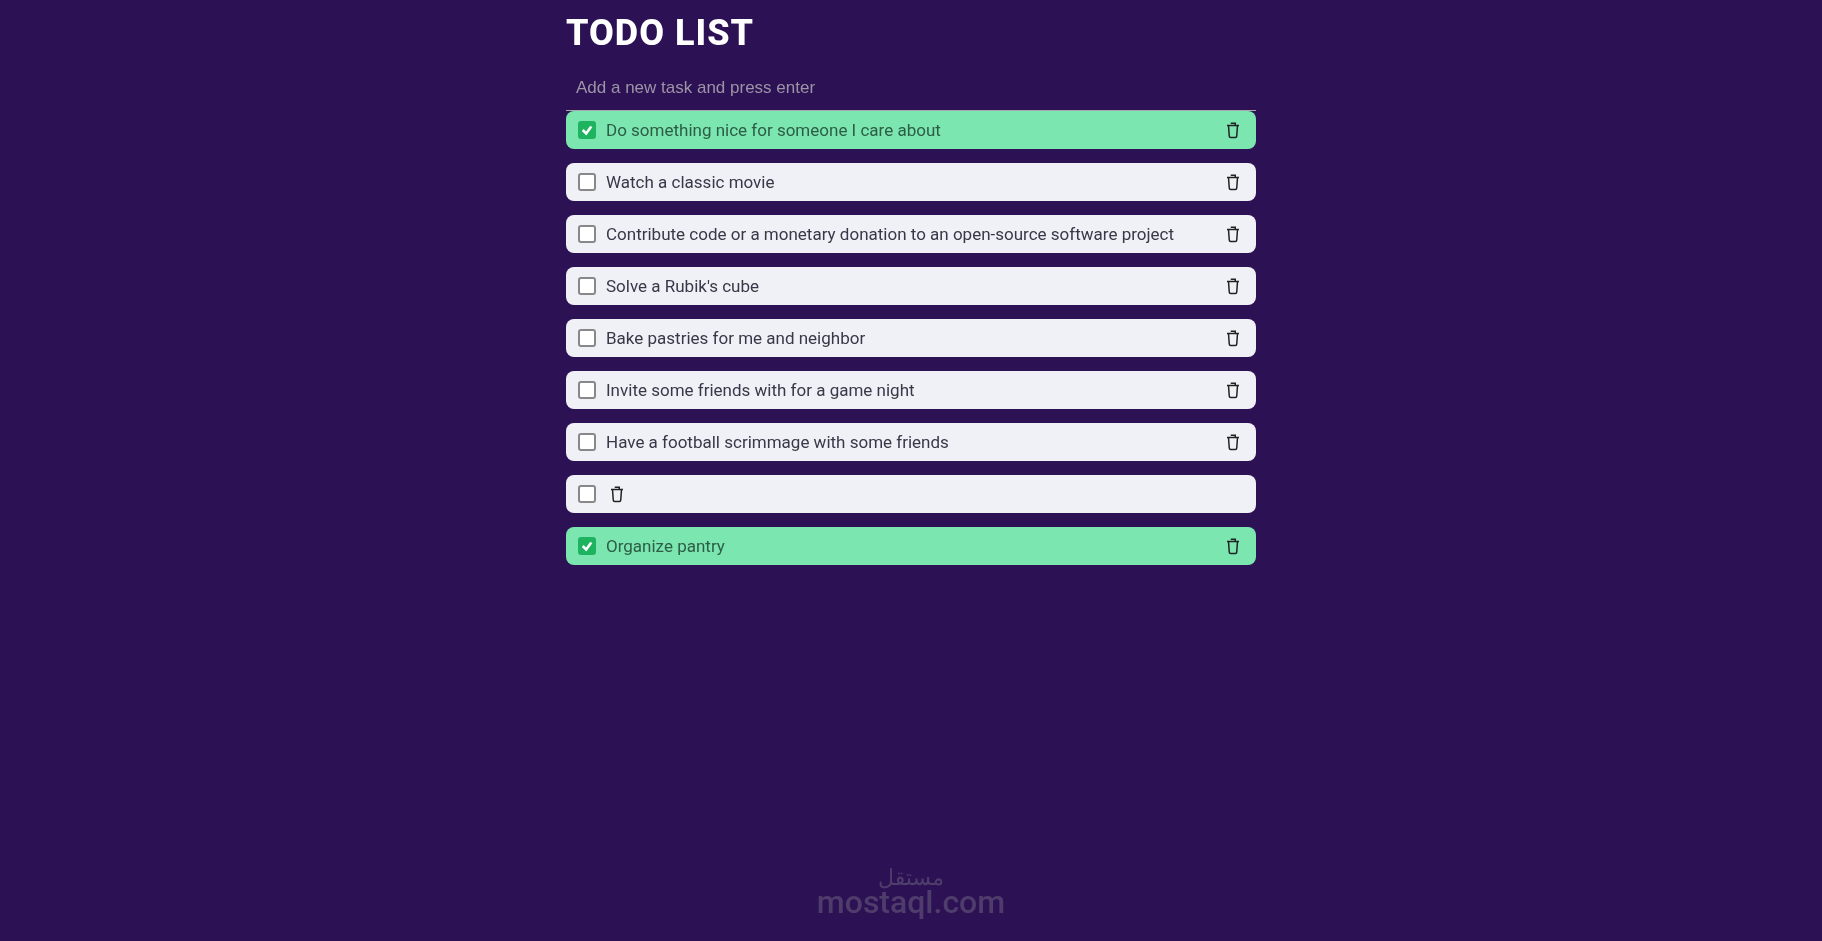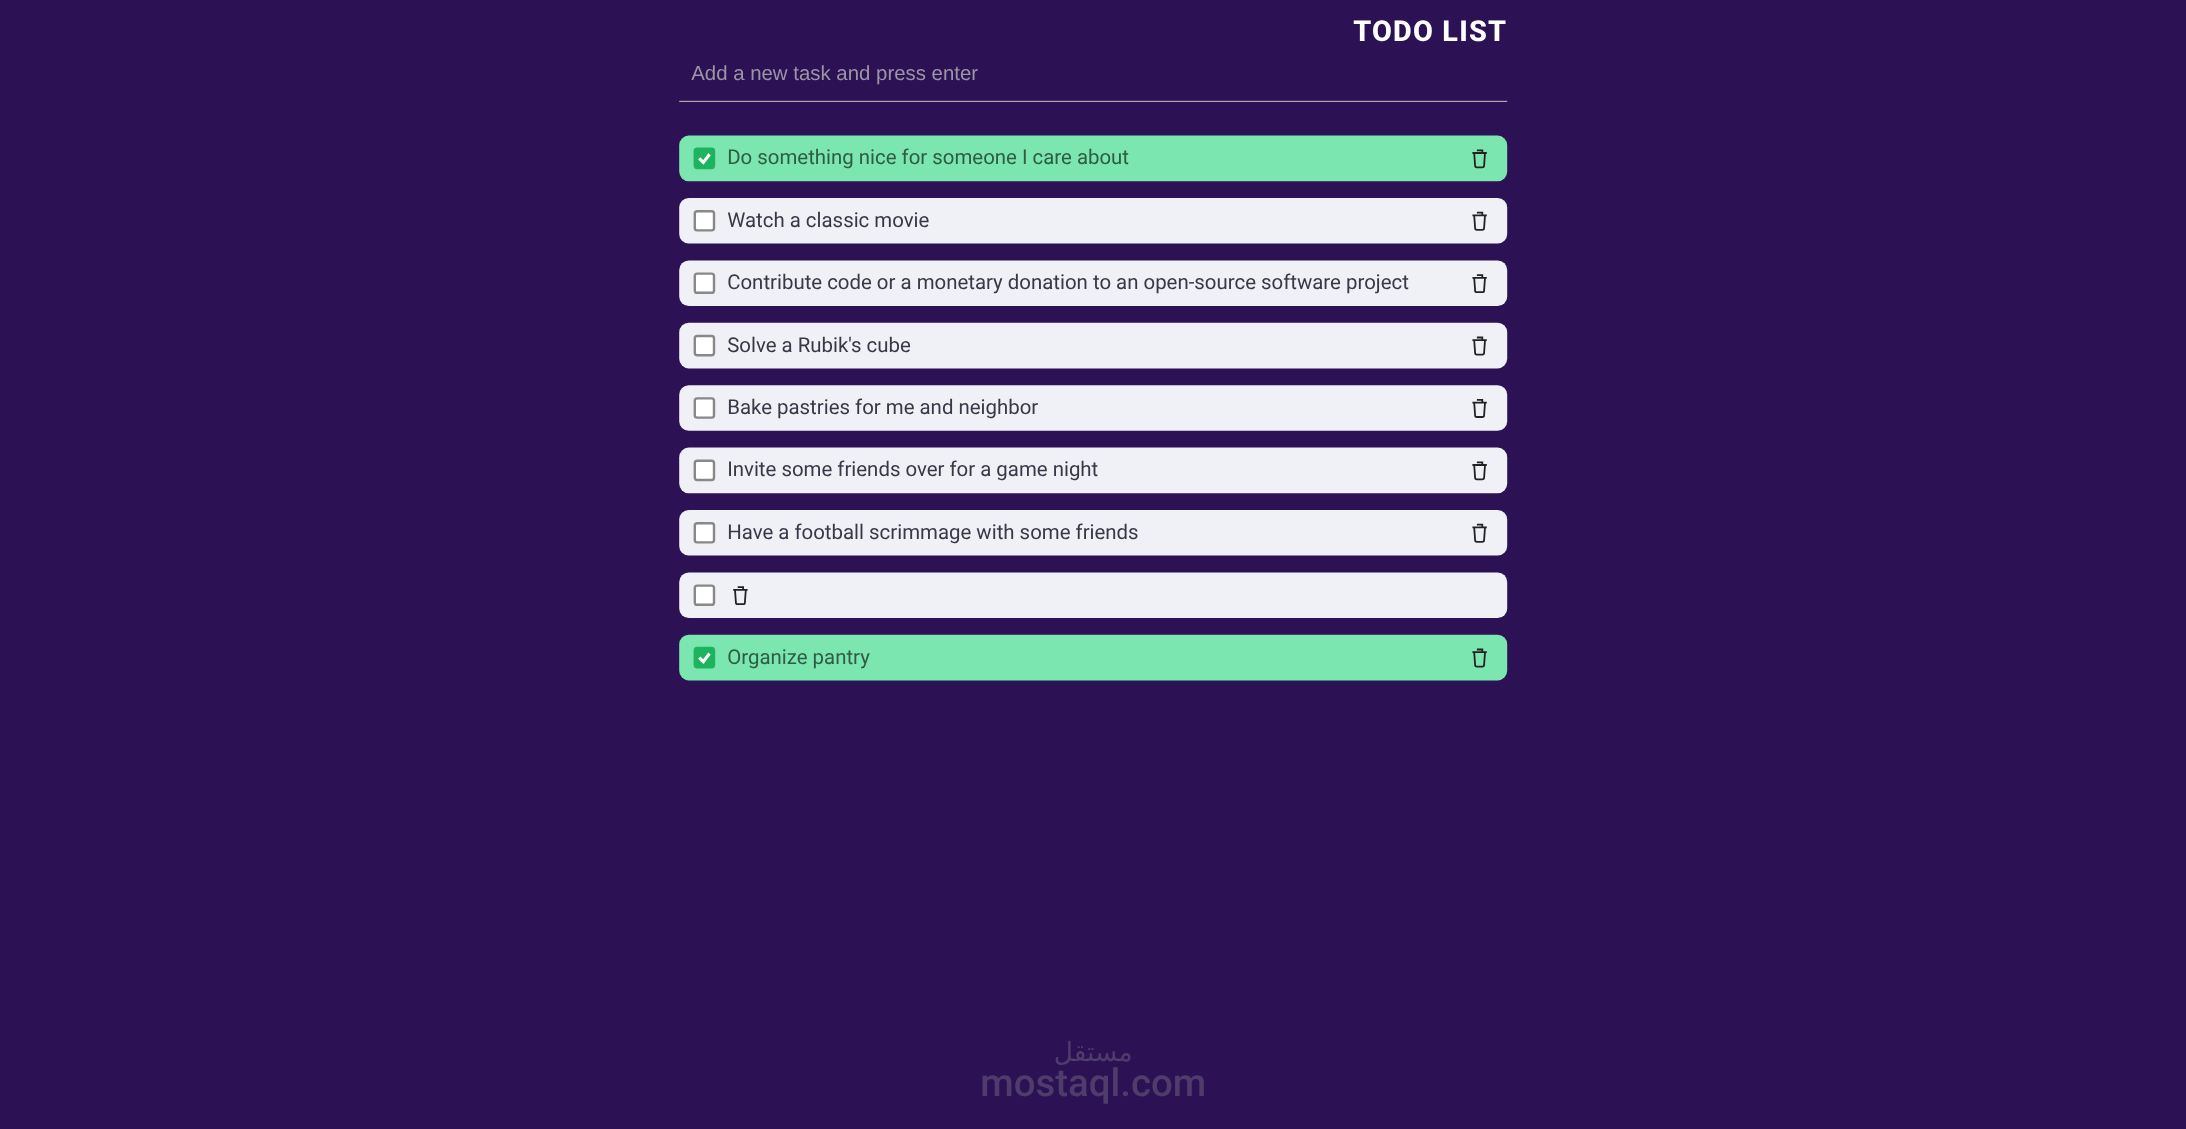--- a/index.html
+++ b/index.html
@@ -12,28 +12,29 @@
     font-family: -apple-system, BlinkMacSystemFont, 'Segoe UI', Roboto, sans-serif;
     min-height: 100vh;
     padding: 12px 0;
   }
   .container {
     max-width: 690px;
     margin: 0 auto;
   }
   .title {
     color: #ffffff;
-    font-size: 24px;
+    font-size: 36px;
     font-weight: 800;
-    text-align: right;
+    text-align: left;
     letter-spacing: 1px;
+    margin-bottom: 12px;
   }
   .input-container {
     border-bottom: 1px solid #aaa;
-    margin-bottom: 28px;
+    margin-bottom: 0;
   }
   .new-task-input {
     width: 100%;
     background: transparent;
     border: none;
     outline: none;
     color: #fff;
     font-size: 17px;
     padding: 12px 10px;
   }
@@ -189,21 +190,21 @@
         <div class="delete-btn">
           <svg viewBox="0 0 24 24">
             <path d="M4 6h16"></path>
             <path d="M9 3h6v3"></path>
             <path d="M6 6l1 14a2 2 0 0 0 2 2h6a2 2 0 0 0 2-2l1-14"></path>
           </svg>
         </div>
       </div>
       <div class="task">
         <div class="checkbox"></div>
-        <span class="task-label">Invite some friends over for a game night</span>
+        <span class="task-label">Invite some friends with for a game night</span>
         <div class="delete-btn">
           <svg viewBox="0 0 24 24">
             <path d="M4 6h16"></path>
             <path d="M9 3h6v3"></path>
             <path d="M6 6l1 14a2 2 0 0 0 2 2h6a2 2 0 0 0 2-2l1-14"></path>
           </svg>
         </div>
       </div>
       <div class="task">
         <div class="checkbox"></div>

